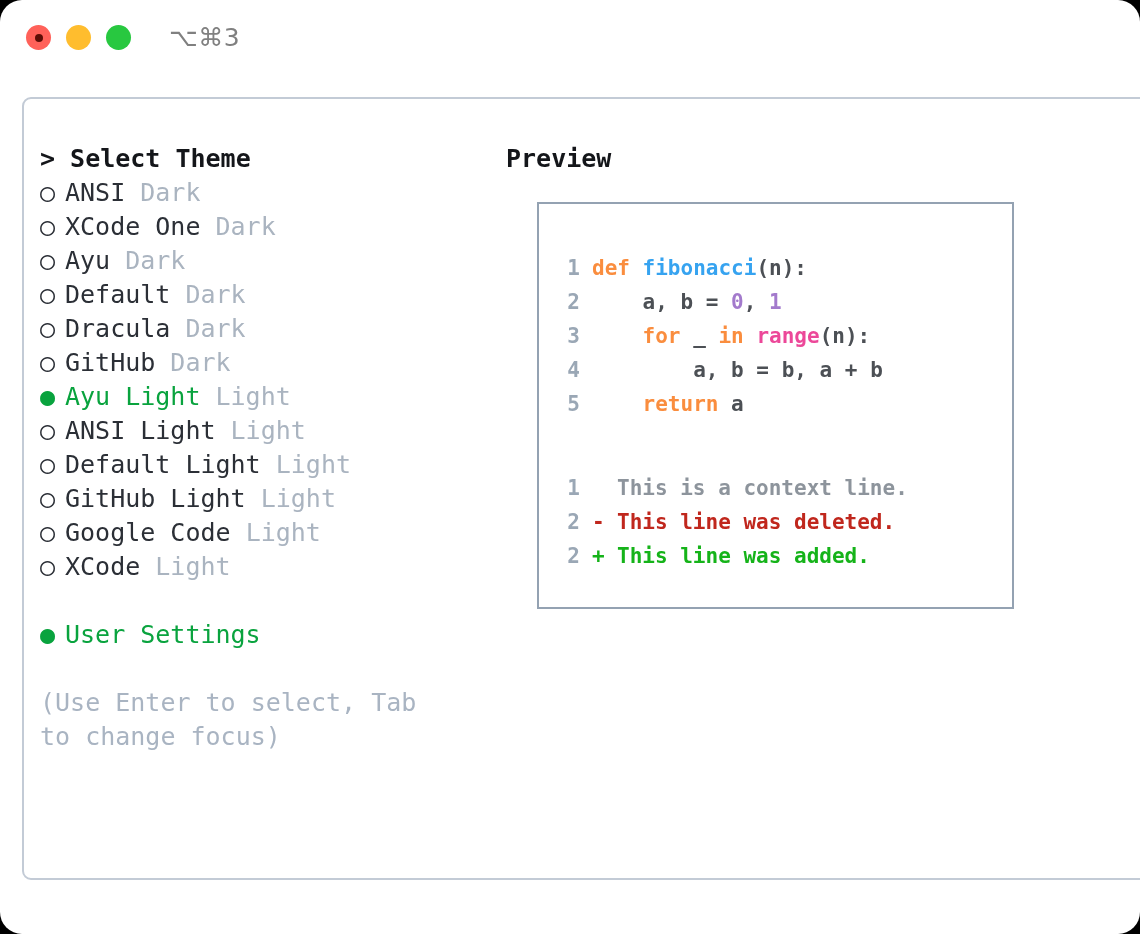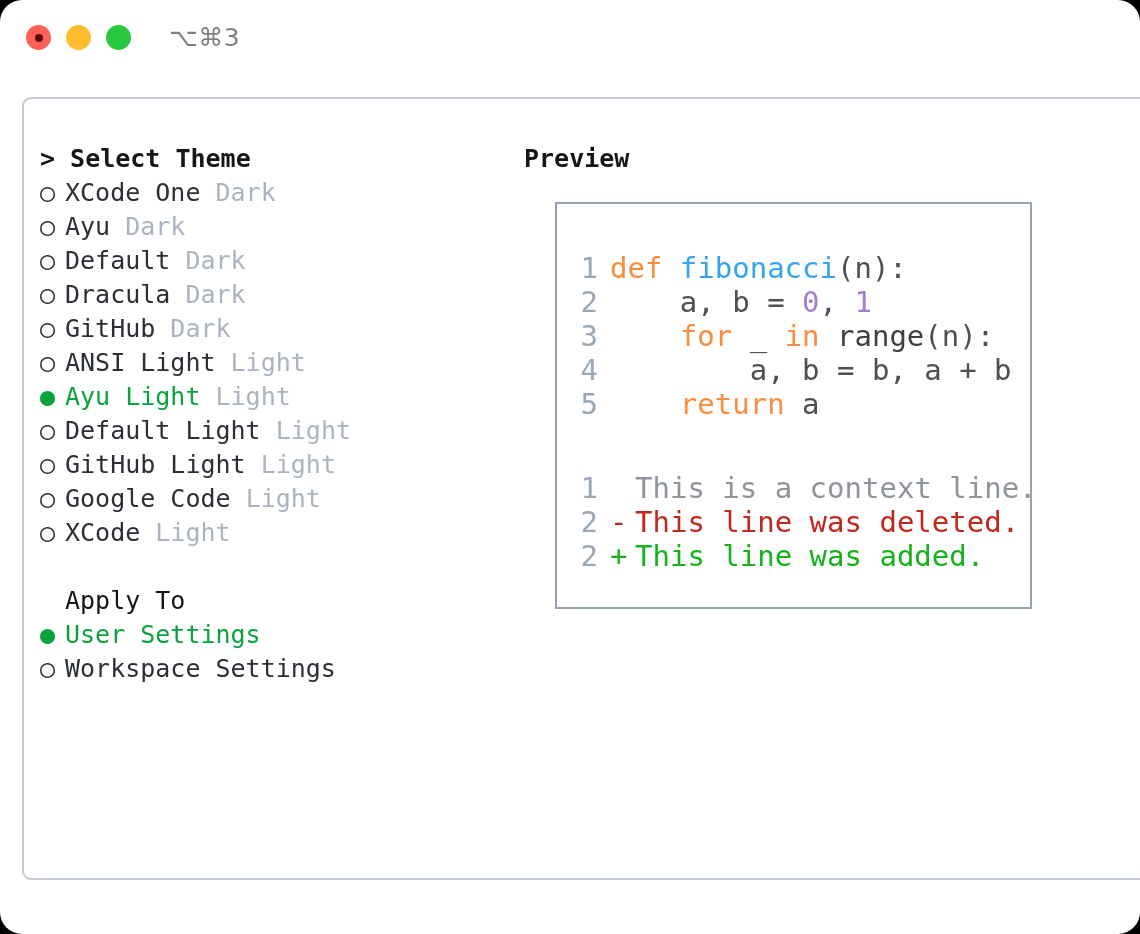--- a/index.html
+++ b/index.html
@@ -74,21 +74,21 @@
     box-sizing: border-box;
   }
   .col-left {
     position: absolute;
     left: 16px;
     top: 43px;
     width: 460px;
   }
   .col-right {
     position: absolute;
-    left: 500px;
+    left: 482px;
     top: 43px;
     width: 500px;
   }
   .section-title {
     font-size: 25px;
     line-height: 34px;
     font-weight: bold;
     color: #14161a;
     white-space: pre;
   }
@@ -143,35 +143,36 @@
     width: 477px;
     height: 407px;
     border: 2px solid #94a2b2;
     box-sizing: border-box;
     background: #ffffff;
   }
   .code {
     position: absolute;
     left: 16px;
     top: 47px;
-    font-size: 29px;
-    line-height: 34px;
-    white-space: pre;
+    font-size: 21px;
+    line-height: 34px;
+    white-space: pre;
+    font-weight: bold;
   }
   .ln {
     display: inline-block;
     width: 25px;
     text-align: right;
     color: #9aa7b5;
     margin-right: 12px;
   }
   .kw  { color: #fa8d3e; }
   .fn  { color: #36a3f0; }
   .num { color: #a37acc; }
-  .bi  { color: #404040; }
+  .bi  { color: #ec4899; }
   .pl  { color: #4c5055; }
   .diff-ctx { color: #8d949c; margin-top: 16px; }
   .diff-del { color: #c0271d; }
   .diff-add { color: #15b319; }
   .diff-mark { display: inline-block; width: 25px; }
 </style>
 </head>
 <body>
 
 <div class="window">
@@ -186,41 +187,41 @@
     </div>
     <div class="shortcut">⌥⌘3</div>
   </div>
 
   <div class="panel">
 
     <div class="col-left">
       <div class="section-title"><span>&gt; </span><span>Select Theme</span></div>
 
       <div class="list" id="theme-list">
+          <div class="row"><span class="bullet">○</span><span>ANSI</span><span class="suffix"> Dark</span></div>
           <div class="row"><span class="bullet">○</span><span>XCode One</span><span class="suffix"> Dark</span></div>
           <div class="row"><span class="bullet">○</span><span>Ayu</span><span class="suffix"> Dark</span></div>
           <div class="row"><span class="bullet">○</span><span>Default</span><span class="suffix"> Dark</span></div>
           <div class="row"><span class="bullet">○</span><span>Dracula</span><span class="suffix"> Dark</span></div>
           <div class="row"><span class="bullet">○</span><span>GitHub</span><span class="suffix"> Dark</span></div>
+          <div class="row selected"><span class="bullet">●</span><span>Ayu Light</span><span class="suffix"> Light</span></div>
           <div class="row"><span class="bullet">○</span><span>ANSI Light</span><span class="suffix"> Light</span></div>
-          <div class="row selected"><span class="bullet">●</span><span>Ayu Light</span><span class="suffix"> Light</span></div>
           <div class="row"><span class="bullet">○</span><span>Default Light</span><span class="suffix"> Light</span></div>
           <div class="row"><span class="bullet">○</span><span>GitHub Light</span><span class="suffix"> Light</span></div>
           <div class="row"><span class="bullet">○</span><span>Google Code</span><span class="suffix"> Light</span></div>
           <div class="row"><span class="bullet">○</span><span>XCode</span><span class="suffix"> Light</span></div>
         </div>
 
       <div class="spacer"></div>
 
-      <div class="applyto-head">Apply To</div>
       <div class="list" id="apply-list">
           <div class="row selected"><span class="bullet">●</span><span>User Settings</span></div>
-          <div class="row"><span class="bullet">○</span><span>Workspace Settings</span></div>
         </div>
 
+      <div class="hint">(Use Enter to select, Tab to change focus)</div>
     </div>
 
     <div class="col-right">
       <div class="section-title">Preview</div>
       <div class="preview-box">
         <div class="code" id="code-block"><div><span class="ln">1</span><span class="kw">def </span><span class="fn">fibonacci</span><span class="pl">(n):</span></div><div><span class="ln">2</span><span class="pl">    a, b = </span><span class="num">0</span><span class="pl">, </span><span class="num">1</span></div><div><span class="ln">3</span><span class="pl">    </span><span class="kw">for</span><span class="pl"> _ </span><span class="kw">in</span><span class="pl"> </span><span class="bi">range</span><span class="pl">(n):</span></div><div><span class="ln">4</span><span class="pl">        a, b = b, a + b</span></div><div><span class="ln">5</span><span class="pl">    </span><span class="kw">return</span><span class="pl"> a</span></div><div>&nbsp;</div><div><span class="ln">1</span><span class="diff-mark diff-ctx"> </span><span class="diff-ctx">This is a context line.</span></div><div><span class="ln">2</span><span class="diff-mark diff-del">-</span><span class="diff-del">This line was deleted.</span></div><div><span class="ln">2</span><span class="diff-mark diff-add">+</span><span class="diff-add">This line was added.</span></div></div>
       </div>
     </div>
 
   </div>

